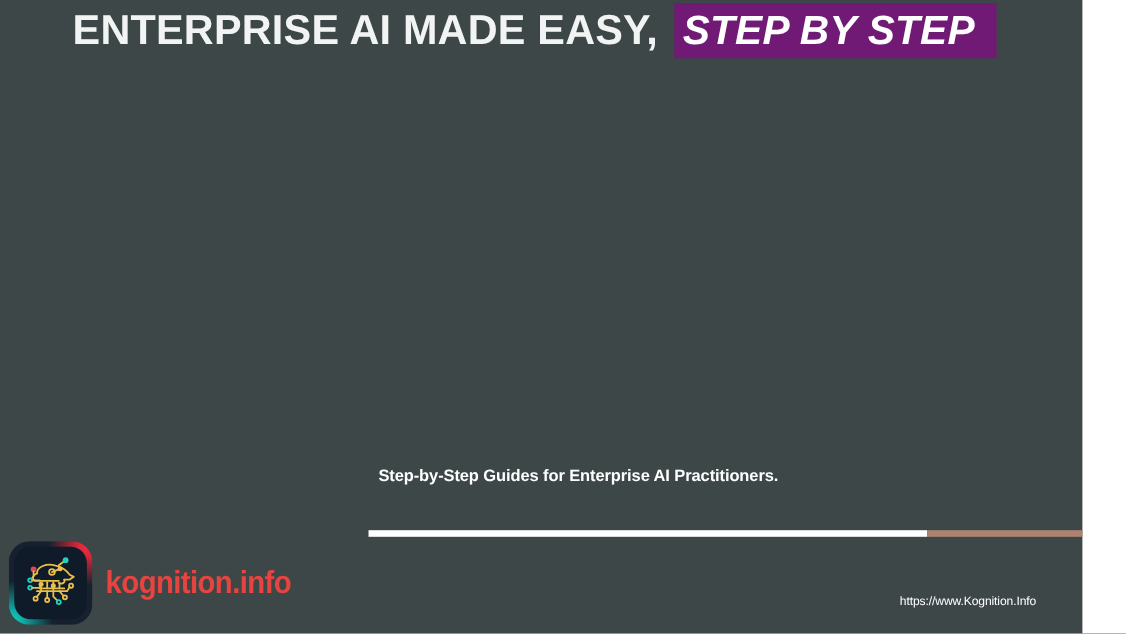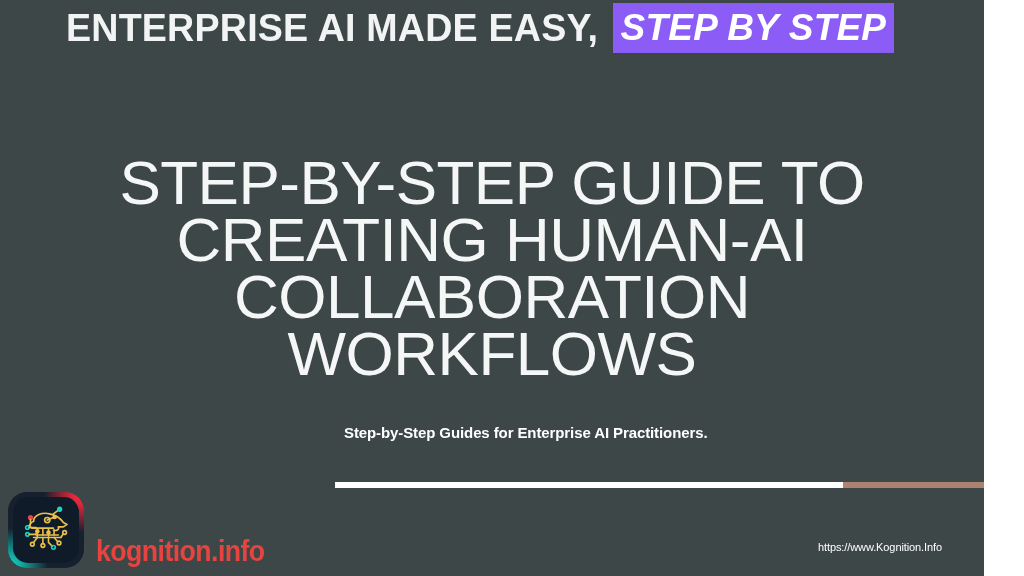--- a/index.html
+++ b/index.html
@@ -36,22 +36,22 @@
     font-weight: bold;
     color: #f2f4f4;
     letter-spacing: 0.2px;
     line-height: 1;
     transform: scaleX(0.99);
     transform-origin: left center;
   }
   #kicker-highlight {
     display: inline-block;
     margin-left: 9px;
-    padding: 6px 8px 7px 8px;
-    background: #8b5cf6;
+    padding: 6px 20px 7px 8px;
+    background: #701a75;
     color: #ffffff;
     font-size: 37px;
     font-weight: bold;
     font-style: italic;
     line-height: 1;
     letter-spacing: 0.2px;
   }
 
   
   #title {
@@ -100,21 +100,21 @@
     height: 100%;
     background: #ac8370;
   }
 
   
   #logo-lockup {
     position: absolute;
     left: 8px;
     top: 492px;
     display: flex;
-    align-items: flex-end;
+    align-items: center;
   }
   #logo-mark {
     position: relative;
     width: 76px;
     height: 76px;
     border-radius: 19px;
     background:
       radial-gradient(circle at 97% 4%, #ff2a3c 0%, rgba(255,42,60,0.85) 9%, rgba(255,42,60,0) 36%),
       radial-gradient(circle at 3% 97%, #0fd7c8 0%, rgba(15,215,200,0.8) 9%, rgba(15,215,200,0) 36%),
       #16202e;
@@ -159,26 +159,20 @@
 </head>
 <body>
 
 <div id="slide">
 
   <div id="kicker">
     <span id="kicker-plain">ENTERPRISE AI MADE EASY,</span>
     <span id="kicker-highlight">STEP BY STEP</span>
   </div>
 
-  <h1 id="title">
-    <span class="tline">STEP-BY-STEP GUIDE TO</span>
-    <span class="tline">CREATING HUMAN-AI</span>
-    <span class="tline">COLLABORATION</span>
-    <span class="tline">WORKFLOWS</span>
-  </h1>
 
   <div id="subtitle">Step-by-Step Guides for Enterprise AI Practitioners.</div>
 
   <div id="divider">
     <div id="divider-left"></div>
     <div id="divider-right"></div>
   </div>
 
   <div id="logo-lockup">
     <div id="logo-mark">

